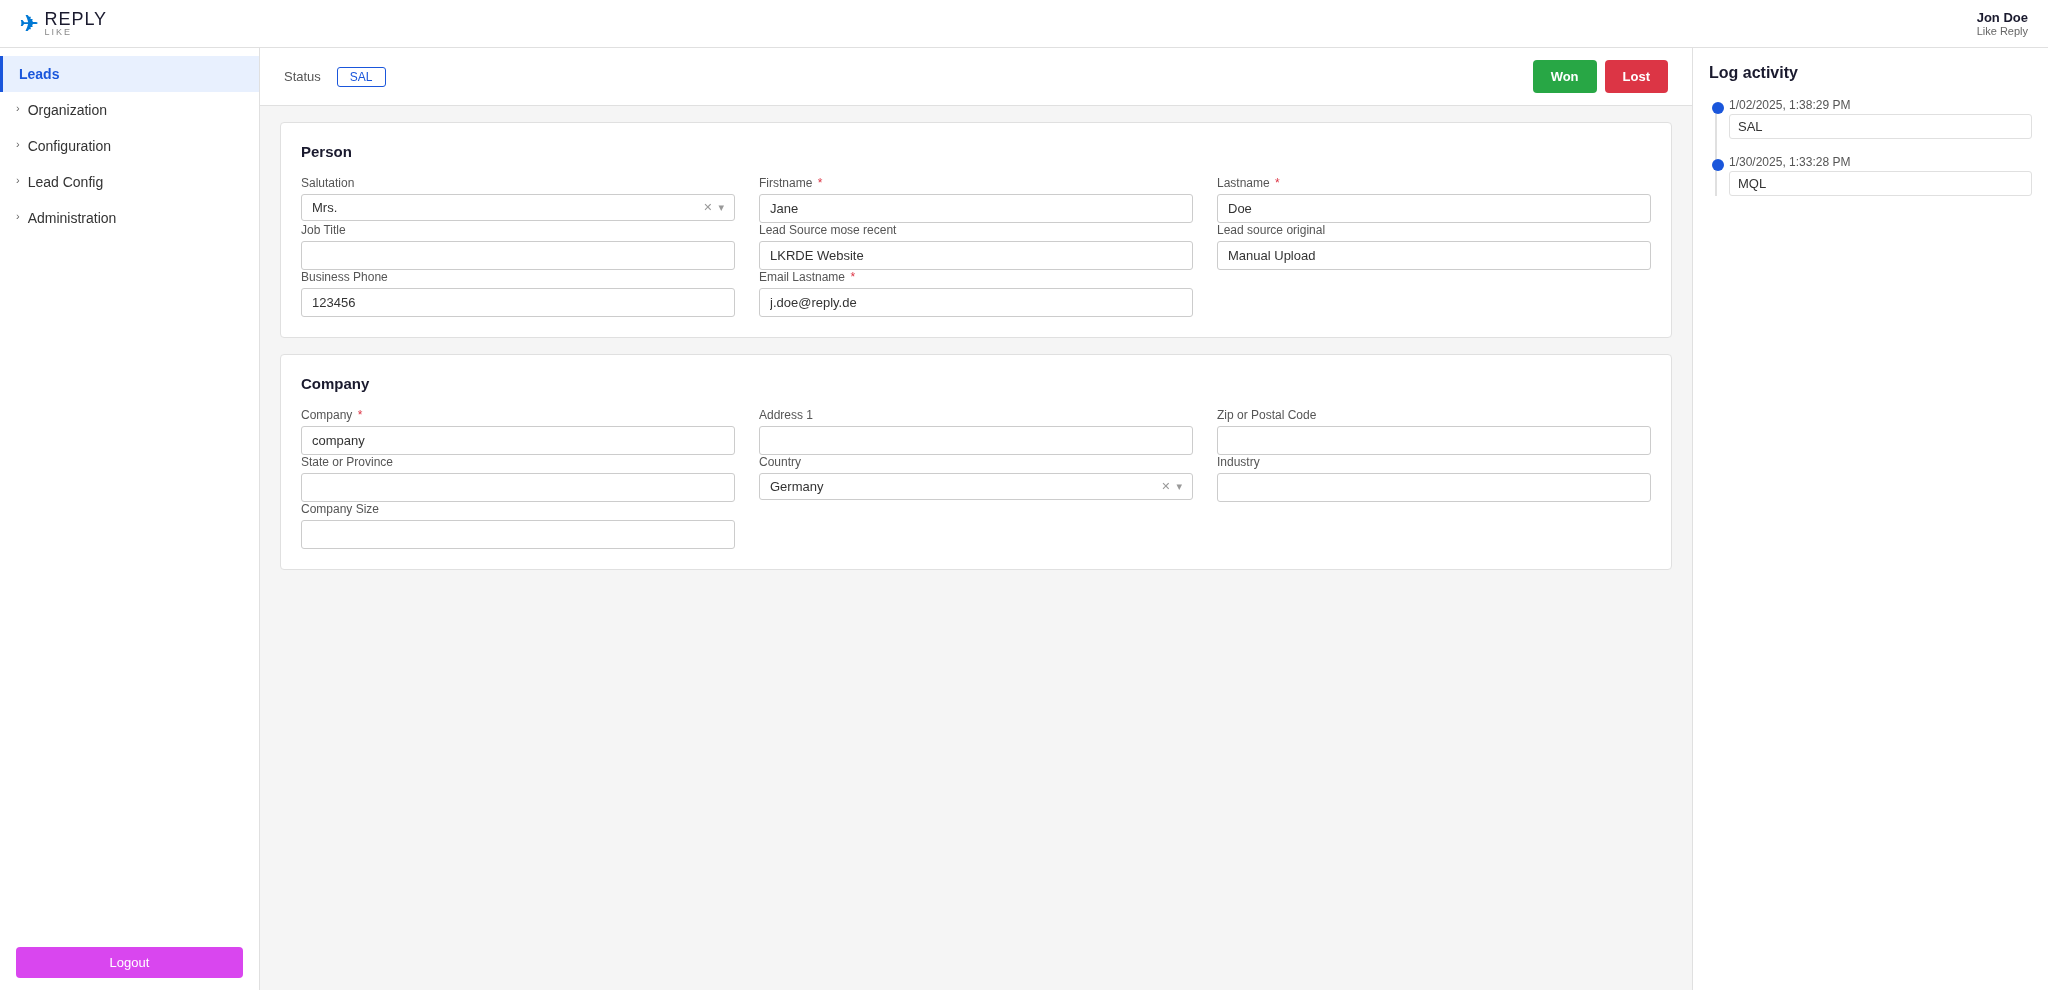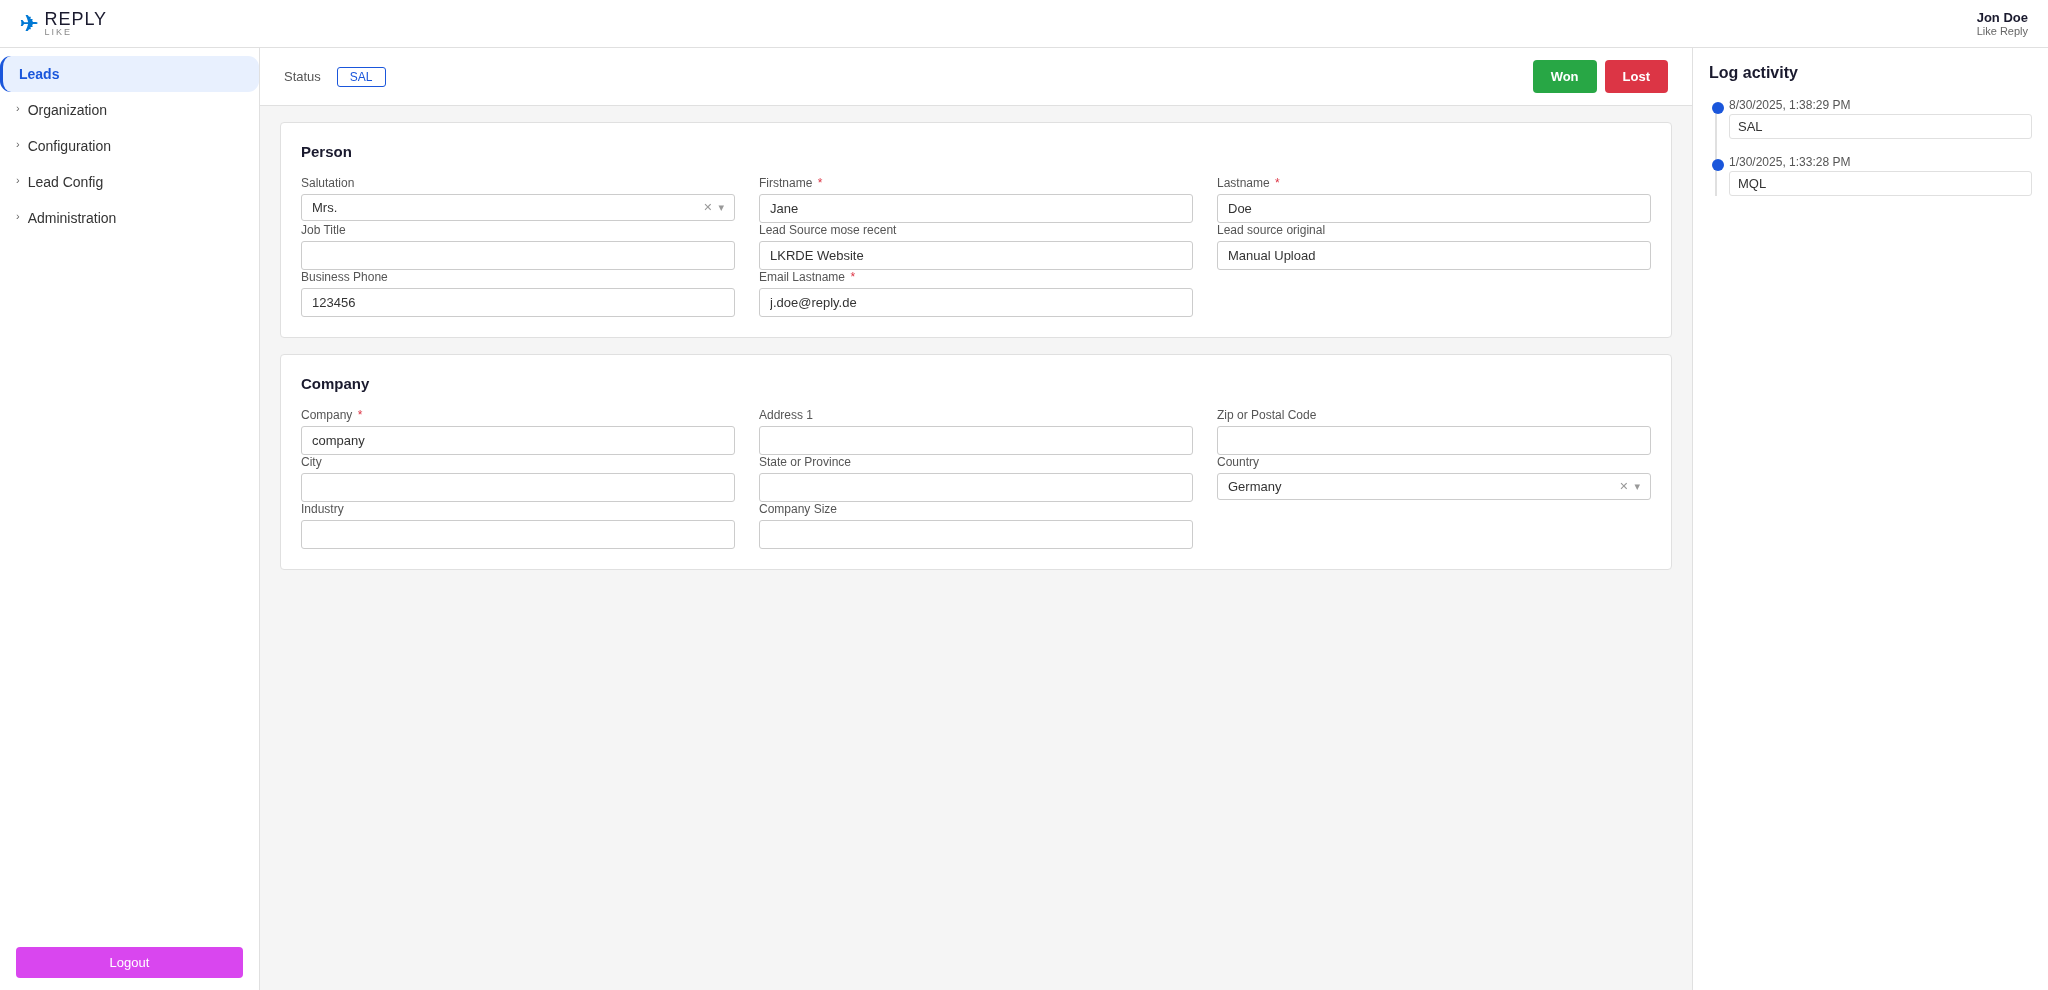--- a/index.html
+++ b/index.html
@@ -15,21 +15,21 @@
     .user-info { text-align: right; }
     .user-name { font-weight: 600; font-size: 13px; color: #1a1a2e; }
     .user-sub { font-size: 11px; color: #666; }
 
     
     .main-layout { display: flex; flex: 1; overflow: hidden; }
 
     
     .sidebar { width: 260px; background: #fff; border-right: 1px solid #e0e0e0; display: flex; flex-direction: column; flex-shrink: 0; }
     .sidebar-nav { flex: 1; overflow-y: auto; padding: 8px 0; }
-    .sidebar-item { padding: 10px 16px; cursor: pointer; display: flex; gap: 8px; color: #333; font-size: 14px; border-radius: 11px; }
+    .sidebar-item { padding: 10px 16px; cursor: pointer; display: flex; gap: 8px; color: #333; font-size: 14px; }
     .sidebar-item.active { background: #e8f0fe; color: #1a56db; font-weight: 600; border-left: 3px solid #1a56db; }
     .sidebar-item .chevron { font-size: 11px; color: #666; }
     .sidebar-logout { padding: 12px 16px; }
     .logout-btn { width: 100%; padding: 8px; background: #d946ef; color: #fff; border: none; border-radius: 4px; cursor: pointer; font-size: 13px; }
 
     
     .content-area { flex: 1; display: flex; overflow: hidden; }
 
     
     .form-area { flex: 1; overflow-y: auto; padding: 0; background: #f5f5f5; }
@@ -202,24 +202,20 @@
           <div class="form-group">
             <label class="form-label">Address 1</label>
             <input class="form-input" type="text" style="">
           </div>
 
           <div class="form-group">
             <label class="form-label">Zip or Postal Code</label>
             <input class="form-input" type="text" style="">
           </div>
 
-          <div class="form-group">
-            <label class="form-label">City</label>
-            <input class="form-input" type="text" style="">
-          </div>
 
           <div class="form-group">
             <label class="form-label">State or Province</label>
             <input class="form-input" type="text" style="">
           </div>
 
           <div class="form-group">
             <label class="form-label">Country</label>
             <div class="form-select-wrapper">
               <span class="select-value">Germany</span>
@@ -244,21 +240,21 @@
       </div>
 
     </div>
 
     <div class="log-panel">
       <div class="log-title">Log activity</div>
       <div class="log-timeline">
 
         <div class="log-item">
           <div class="log-dot"></div>
-          <div class="log-date">8/30/2025, 1:38:29 PM</div>
+          <div class="log-date">1/02/2025, 1:38:29 PM</div>
           <div class="log-value">SAL</div>
         </div>
 
         <div class="log-item">
           <div class="log-dot"></div>
           <div class="log-date">1/30/2025, 1:33:28 PM</div>
           <div class="log-value">MQL</div>
         </div>
 
       </div>

